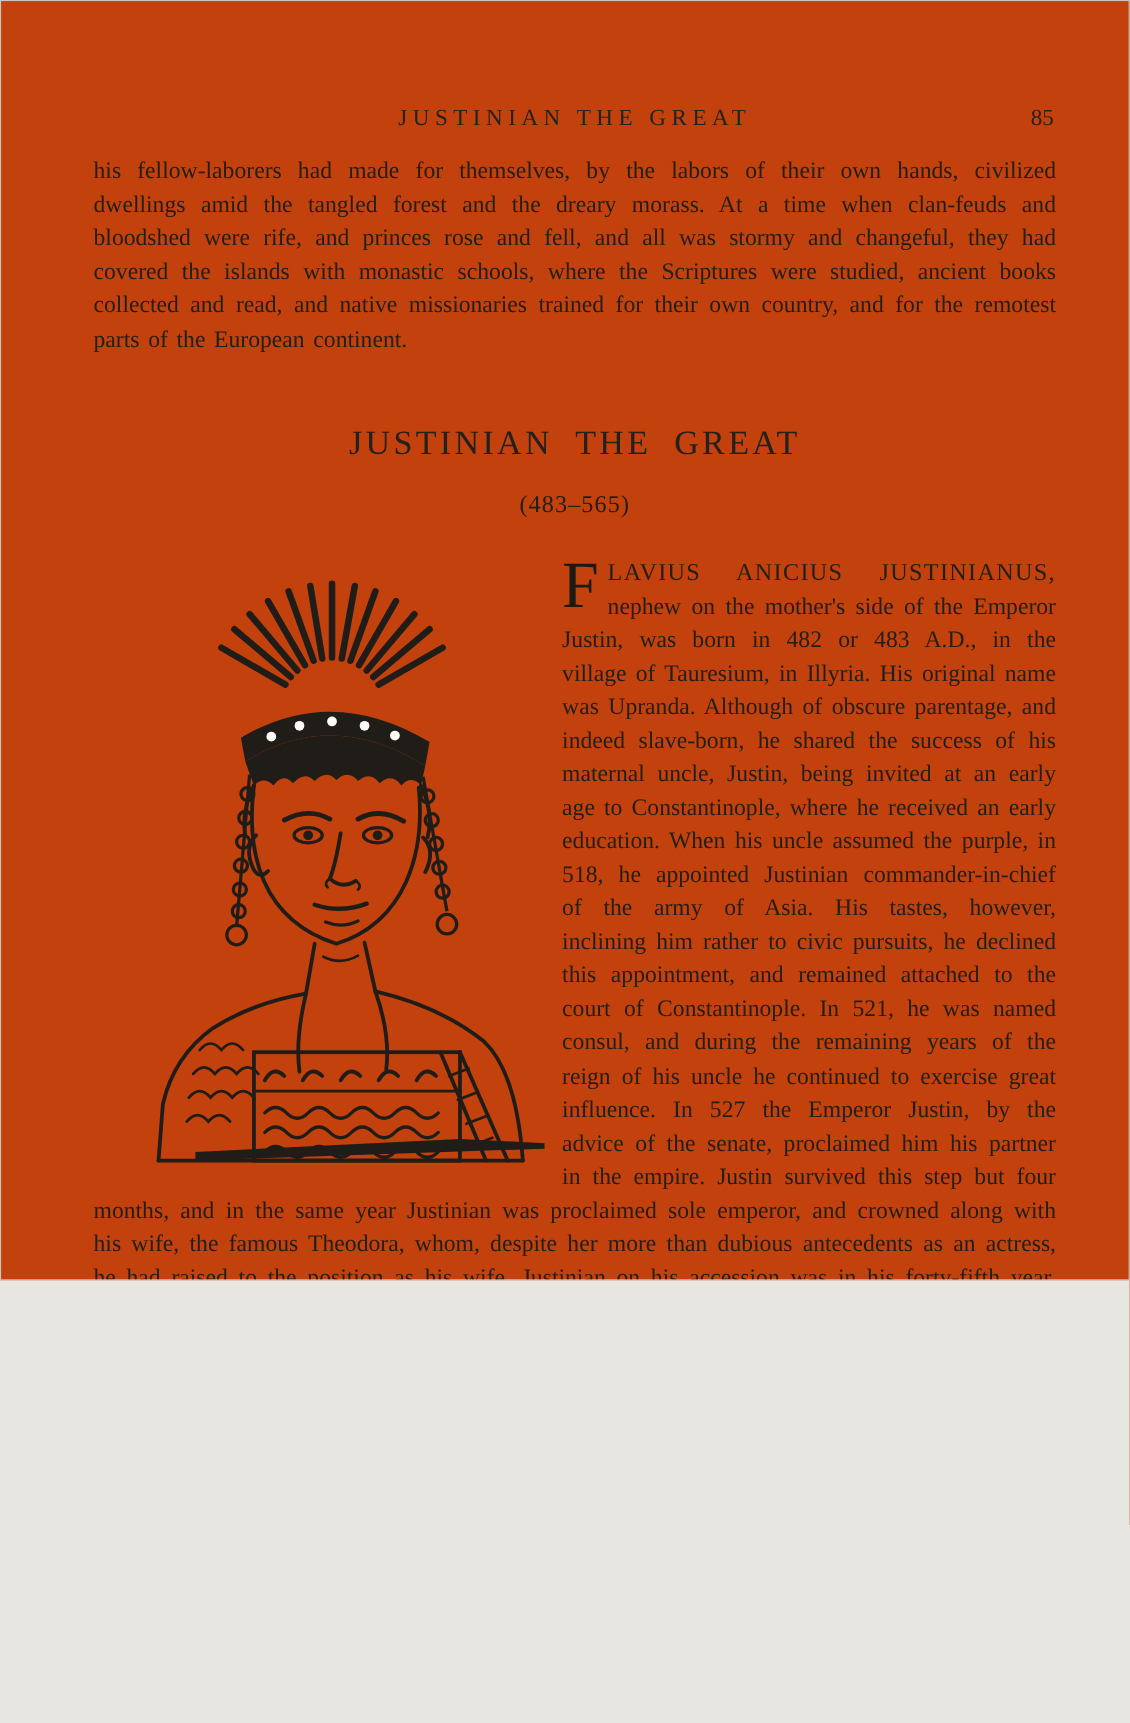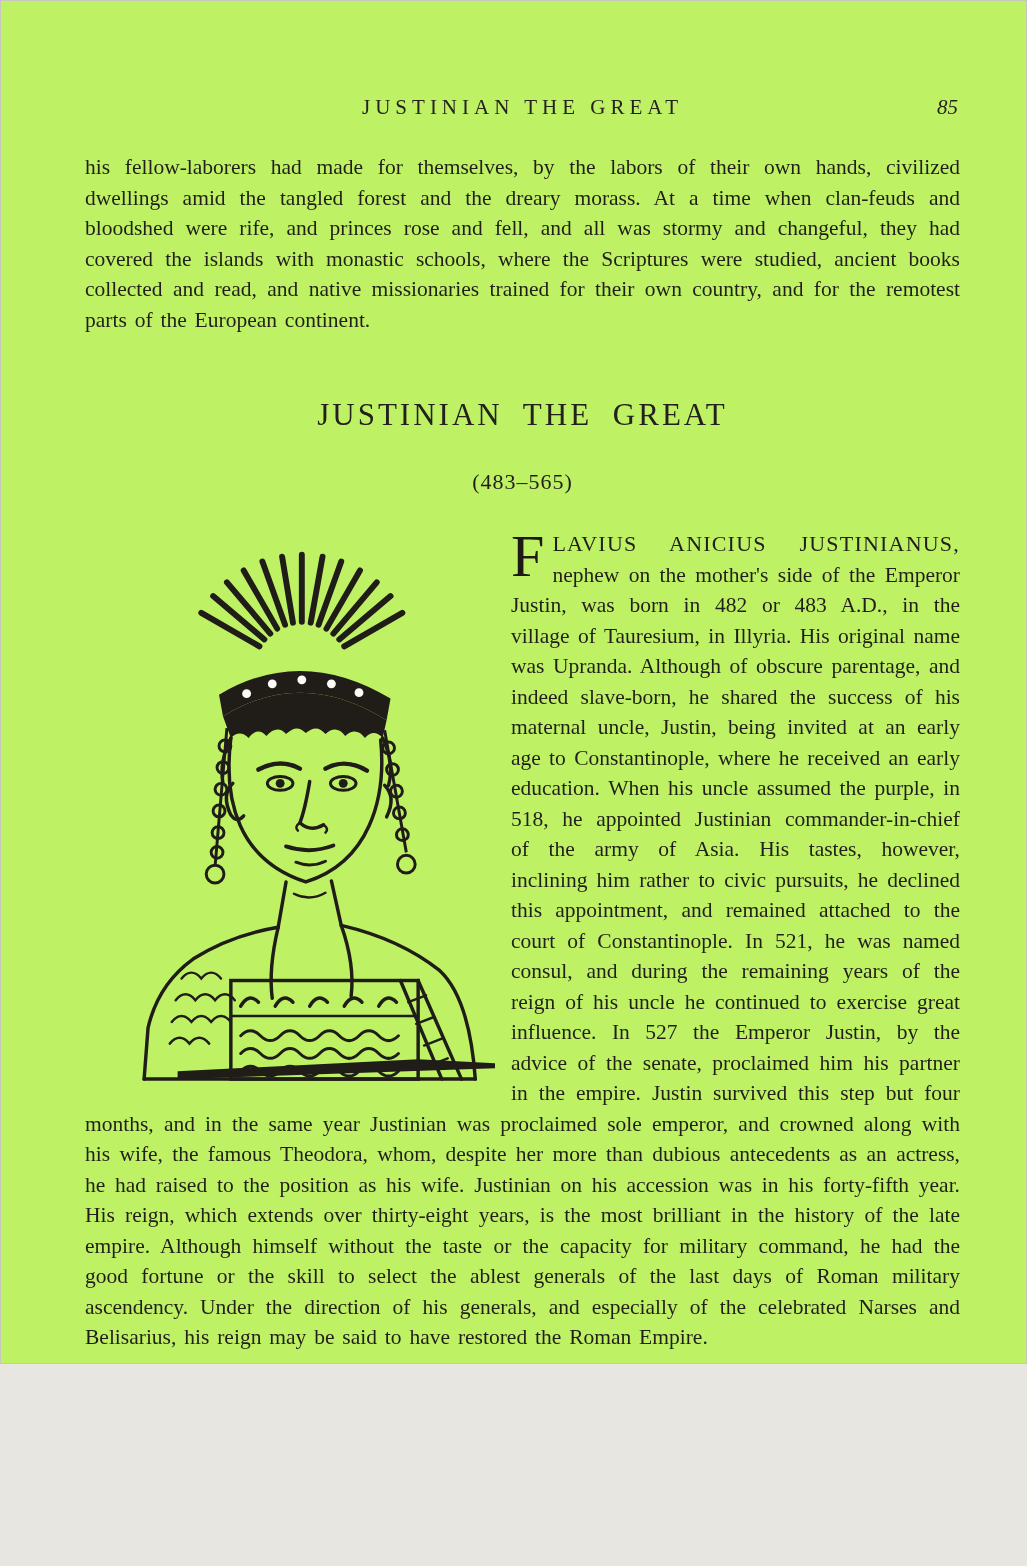--- a/index.html
+++ b/index.html
@@ -1,41 +1,41 @@
 <!DOCTYPE html>
 <html><head>
 <meta charset="utf-8">
 <style>
   * { margin:0; padding:0; box-sizing:border-box; }
   html,body { background:#e8e6e1; }
   body { width:1027px; font-family:"Liberation Serif", serif; }
   .page {
-    position:relative; width:1027px; height:1364px;
-    background:#bef264; border:1px solid #c9c6bf;
+    position:relative; width:1027px; height:1164px;
+    background:#c2410c; border:1px solid #c9c6bf;
     color:#211e1a; overflow:hidden;
   }
   .content { padding:0 66px 0 84px; }
   .running-header {
     position:relative; margin-top:94px; text-align:center;
     font-size:21px; letter-spacing:5px; color:#26231f;
   }
   .page-number {
     position:absolute; right:2px; top:0;
-    font-size:21px; letter-spacing:0;font-style:italic;
+    font-size:21px; letter-spacing:0;
   }
   p.body-text {
     font-size:21.5px; line-height:30.5px; text-align:justify;
     word-spacing:2.5px; color:#221f1b;
   }
-  .intro { margin-top:32px; }
+  .intro { margin-top:20px; }
   .chapter-title {
     margin-top:62px; text-align:center; font-weight:normal;
     font-size:31px; letter-spacing:3px; word-spacing:10px; color:#24211c;
   }
-  .chapter-dates { margin-top:36px; text-align:center; font-size:22px; letter-spacing:1px; }
+  .chapter-dates { margin-top:24px; text-align:center; font-size:22px; letter-spacing:1px; }
   .bio-section { margin-top:34px; }
   .portrait-figure {
     float:left; width:414px; height:552px;
     margin:4px 14px 2px -2px;
   }
   .portrait-figure svg { width:100%; height:100%; display:block; }
   .dropcap {
     float:left; font-size:60px; line-height:48px;
     padding:3px 8px 0 0; color:#1d1a16;
   }

